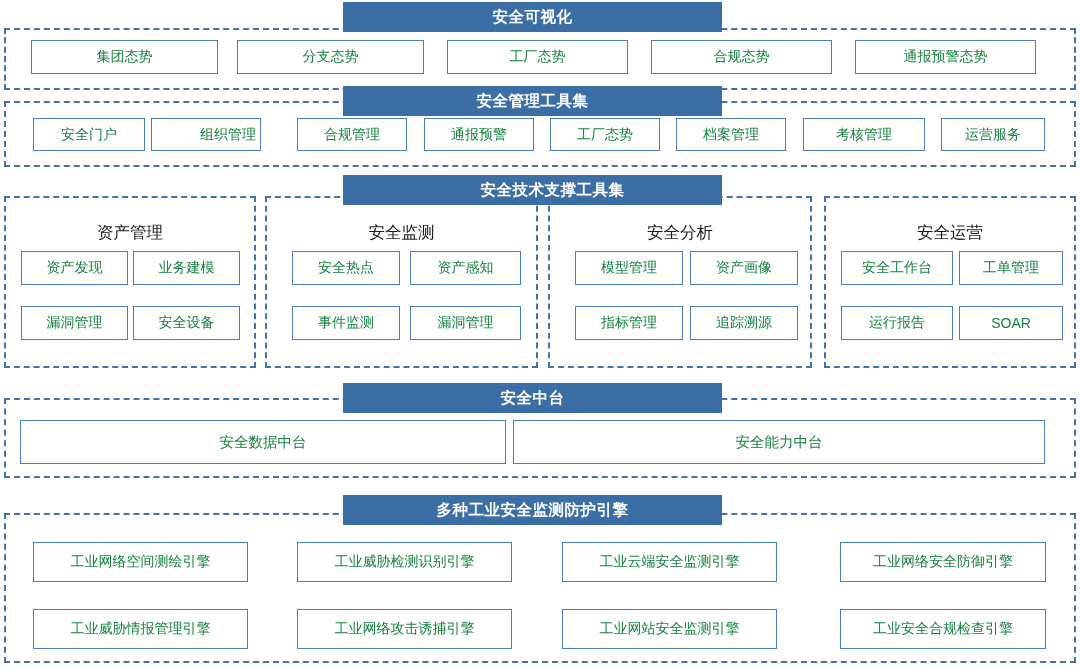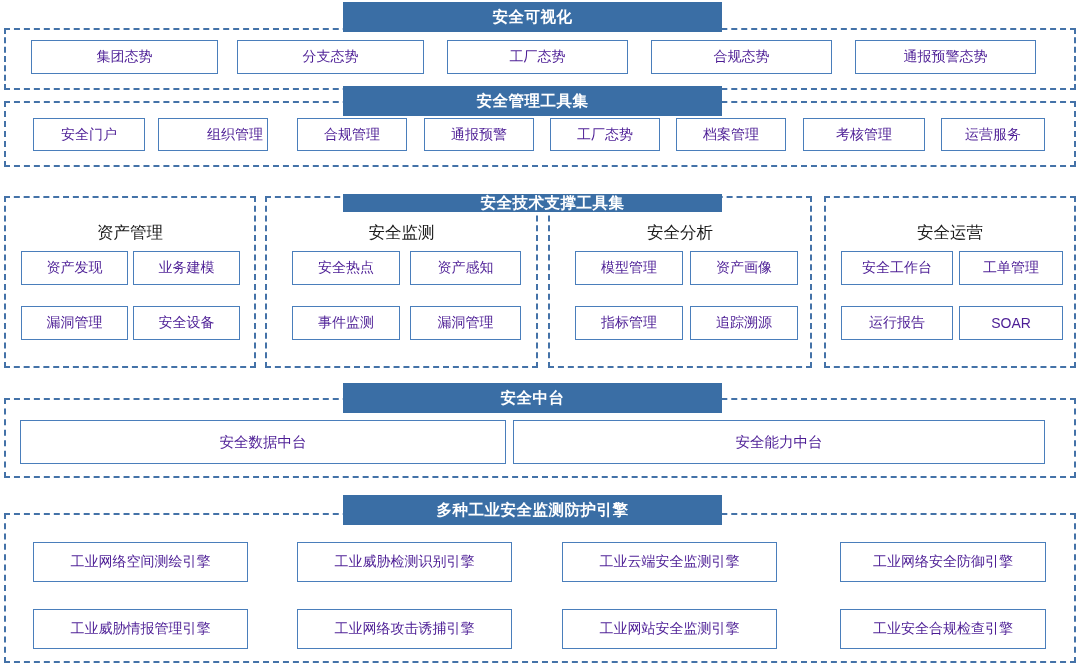--- a/index.html
+++ b/index.html
@@ -48,21 +48,21 @@
   
   .box {
     position: absolute;
     border: 1.4px solid #4a7ebb;
     background: #ffffff;
     box-sizing: border-box;
     display: flex;
     align-items: center;
     justify-content: center;
     font-size: 14px;
-    color: #4c1d95;
+    color: #15803d;
     white-space: nowrap;
     z-index: 3;
   }
 
   
   .subgroup {
     position: absolute;
     border: 2px dashed #4472a8;
     box-sizing: border-box;
     z-index: 2;
@@ -85,30 +85,30 @@
   #vis-1 { left: 237px; width: 187px; }
   #vis-2 { left: 447px; width: 181px; }
   #vis-3 { left: 651px; width: 181px; }
   #vis-4 { left: 855px; width: 181px; }
 
   
   #sec-mgmt       { left: 4px;  top: 101px; width: 1072px; height: 66px; }
   #banner-mgmt    { left: 343px; top: 86px; width: 379px;  height: 30px; }
   .mgmt-box       { top: 118px; height: 33px; }
   #mgmt-0 { left: 33px;  width: 112px; }
-  #mgmt-1 { left: 158px; width: 110px; padding-left: 44px; }
+  #mgmt-1 { left: 151px; width: 110px; padding-left: 44px; }
   #mgmt-2 { left: 297px; width: 110px; }
   #mgmt-3 { left: 424px; width: 110px; }
   #mgmt-4 { left: 550px; width: 110px; }
   #mgmt-5 { left: 676px; width: 110px; }
   #mgmt-6 { left: 803px; width: 122px; }
   #mgmt-7 { left: 941px; width: 104px; }
 
   
-  #banner-tech    { left: 343px; top: 194px; width: 379px; height: 18px; padding-left: 40px; }
+  #banner-tech    { left: 343px; top: 175px; width: 379px; height: 30px; padding-left: 40px; }
   .tech-panel     { top: 196px; height: 172px; }
   #tech-p0 { left: 4px;   width: 252px; }
   #tech-p1 { left: 265px; width: 273px; }
   #tech-p2 { left: 548px; width: 264px; }
   #tech-p3 { left: 824px; width: 252px; }
 
   .tech-title { top: 222px; font-size: 16.5px; }
   #tech-t0 { left: 4px;   width: 252px; }
   #tech-t1 { left: 265px; width: 273px; }
   #tech-t2 { left: 548px; width: 264px; }

